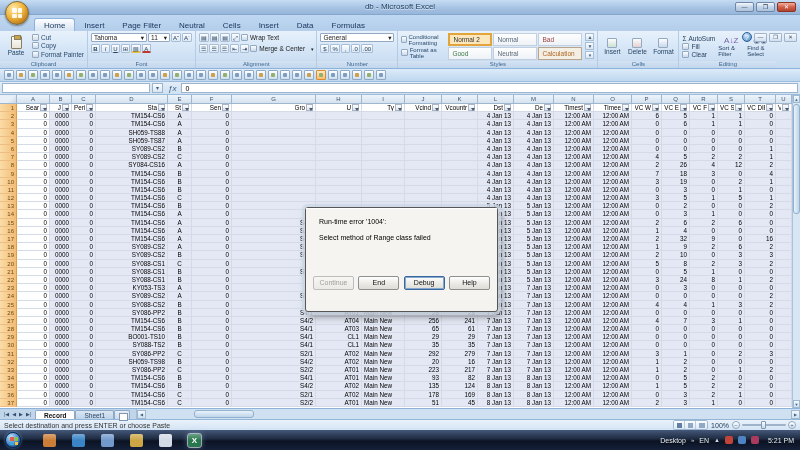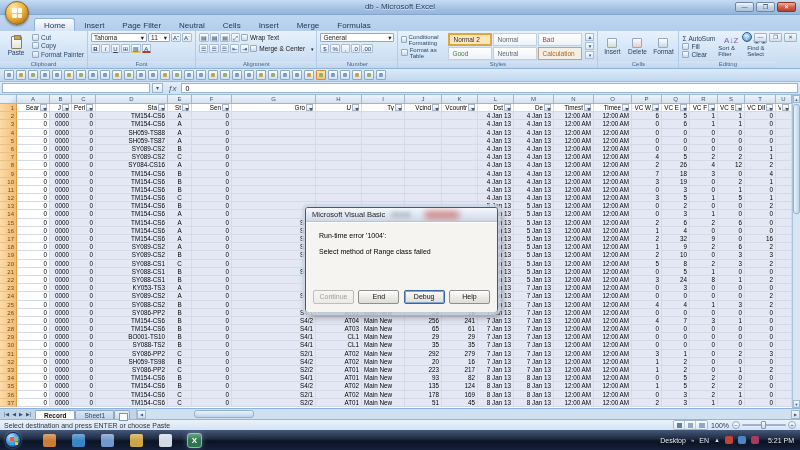--- a/index.html
+++ b/index.html
@@ -166,21 +166,21 @@
   </div>
 </div>
 
 <div class="tabstrip">
   <div class="rtab active">Home</div>
   <div class="rtab">Insert</div>
   <div class="rtab">Page Filter</div>
   <div class="rtab">Neutral</div>
   <div class="rtab">Cells</div>
   <div class="rtab">Insert</div>
-  <div class="rtab">Merge</div>
+  <div class="rtab">Data</div>
   <div class="rtab">Formulas</div>
 </div>
 
 <div class="ribbon">
   <div class="rgroup">
     <div class="bigbtn">
       <span class="icon-paste"></span>
       <span>Paste</span>
     </div>
     <div class="minirows">
@@ -1364,25 +1364,20 @@
         <div class="cell r al-r" style="width: 16px;"></div>
       </div>
     </div>
   <div class="vscroll">
     <div class="vs-arrow">▲</div>
     <div class="vs-thumb"></div>
     <div class="vs-arrow" style="margin-top:auto">▼</div>
   </div>
 
   <div class="dialog">
-    <div class="dlg-title">
-      <span>Microsoft Visual Basic</span>
-      <span class="dlg-smear"></span>
-      <span class="dlg-smear2"></span>
-    </div>
     <div class="dlg-body">
       <div class="dlg-line1">Run-time error '1004':</div>
       <div class="dlg-line2">Select method of Range class failed</div>
       <div class="dlg-btns">
         <div class="dbtn disabled">Continue</div>
         <div class="dbtn">End</div>
         <div class="dbtn default">Debug</div>
         <div class="dbtn">Help</div>
       </div>
     </div>

